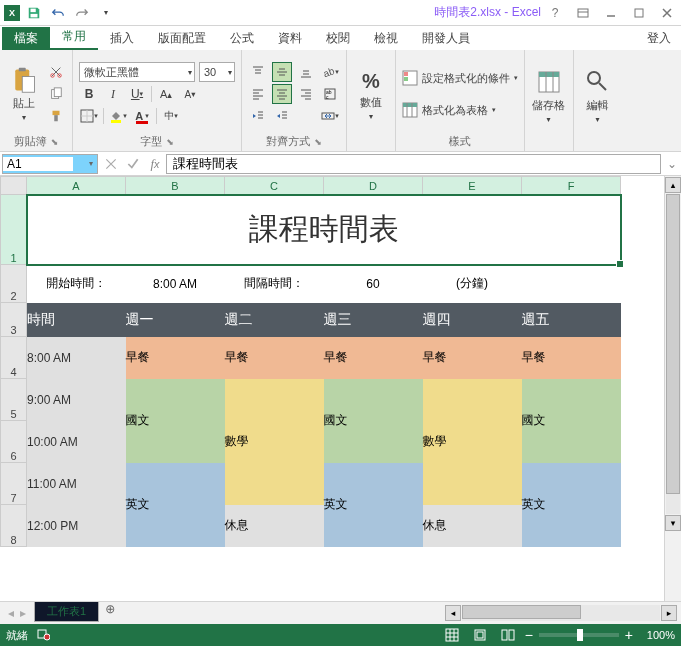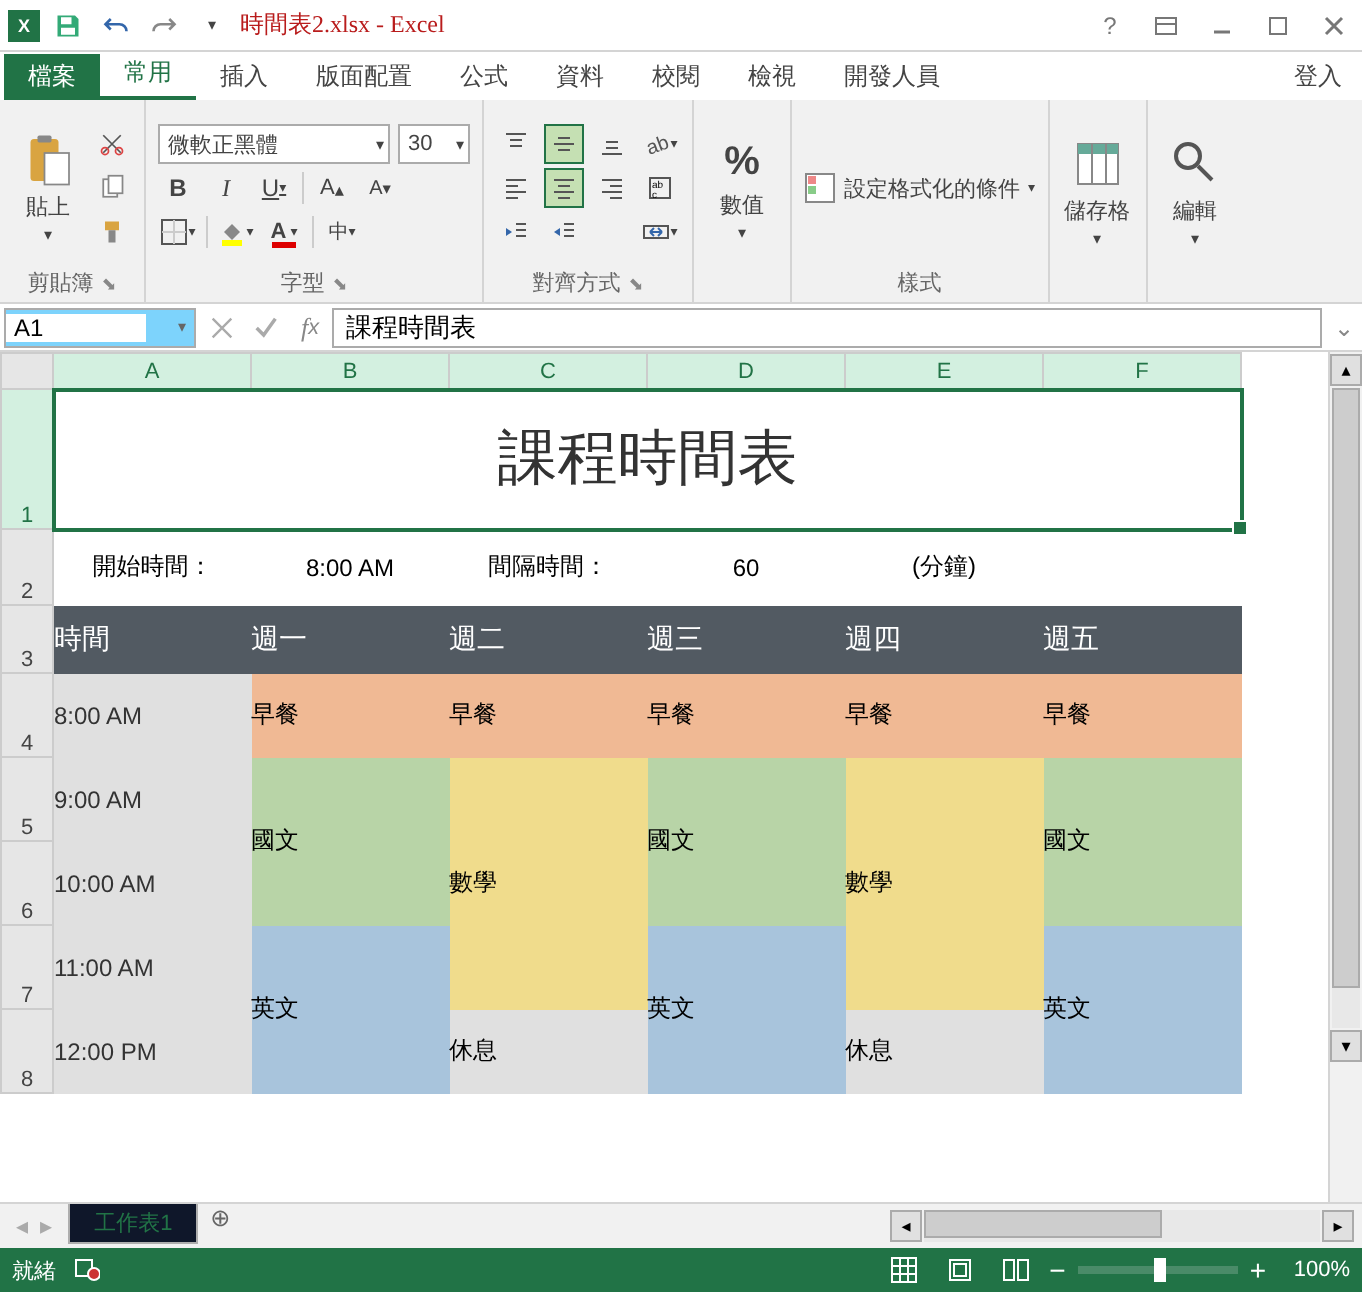--- a/index.html
+++ b/index.html
@@ -4,21 +4,21 @@
 <style>
 * { box-sizing: border-box; margin: 0; padding: 0; font-family: "Microsoft JhengHei", "Segoe UI", sans-serif; }
 body { width: 681px; height: 646px; background: #fff; overflow: hidden; display: flex; flex-direction: column; font-size: 12px; }
 
 
 .titlebar { height: 26px; background: #fff; display: flex; align-items: center; border-bottom: 1px solid #d4d4d4; }
 .qat { display: flex; align-items: center; gap: 4px; padding: 0 4px; }
 .xl-icon { width: 16px; height: 16px; background: #217346; color: #fff; font-size: 9px; font-weight: bold; display: flex; align-items: center; justify-content: center; }
 .qat-btn { width: 20px; height: 20px; display: flex; align-items: center; justify-content: center; color: #444; cursor: pointer; }
 .qat-btn svg { width: 14px; height: 14px; }
-.title-text { flex: 1; text-align: left; color: #b91c1c; font-size: 12px; font-family: Liberation Serif, serif; }
+.title-text { flex: 1; text-align: right; color: #8b5cf6; font-size: 12px; }
 .winctrl { display: flex; }
 .winctrl-btn { width: 28px; height: 24px; display: flex; align-items: center; justify-content: center; color: #777; cursor: pointer; }
 .winctrl-btn svg { width: 12px; height: 12px; }
 
 
 .tabs { height: 24px; background: #fff; display: flex; align-items: flex-end; padding-left: 2px; }
 .file-tab { background: #217346; color: #fff; padding: 3px 12px; font-size: 12px; cursor: pointer; }
 .tab { padding: 3px 12px; font-size: 12px; color: #444; cursor: pointer; }
 .tab.active { color: #217346; border-bottom: 2px solid #217346; }
 .signin { margin-left: auto; padding: 3px 10px; color: #444; font-size: 12px; cursor: pointer; }
@@ -379,20 +379,30 @@
   <div class="group">
     <div class="group-body">
       <div class="col" style="gap:16px">
         <div class="styles-row">
             <svg viewBox="0 0 16 16">
               <rect x="1" y="1" width="14" height="14" fill="#fff" stroke="#888"></rect>
               <rect x="2" y="2" width="4" height="4" fill="#e88"></rect>
               <rect x="2" y="7" width="4" height="4" fill="#8c8"></rect>
             </svg>
             <span>設定格式化的條件</span>
+            <span style="font-size:7px">▾</span>
+          </div>
+        <div class="styles-row">
+            <svg viewBox="0 0 16 16">
+              <rect x="1" y="1" width="14" height="14" fill="#fff" stroke="#888"></rect>
+              <rect x="1" y="1" width="14" height="4" fill="#6a9"></rect>
+              <line x1="5" y1="1" x2="5" y2="15" stroke="#888"></line>
+              <line x1="10" y1="1" x2="10" y2="15" stroke="#888"></line>
+            </svg>
+            <span>格式化為表格</span>
             <span style="font-size:7px">▾</span>
           </div>
       </div>
     </div>
     <div class="group-label">
         <span>樣式</span>
       </div>
   </div>
 
   <div class="group">

